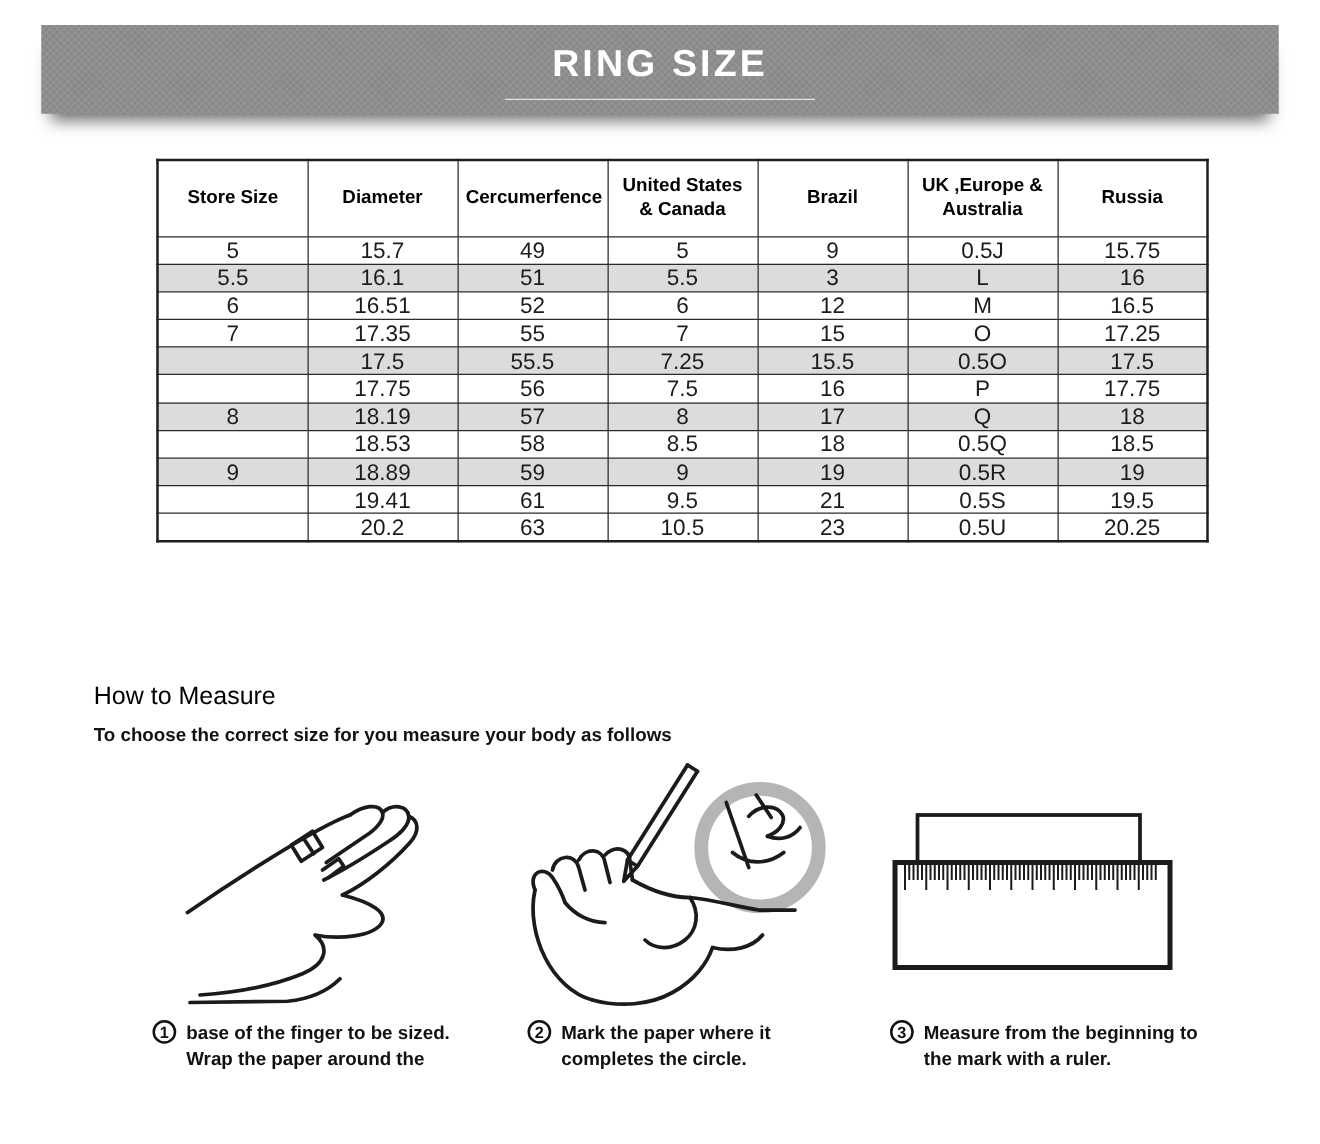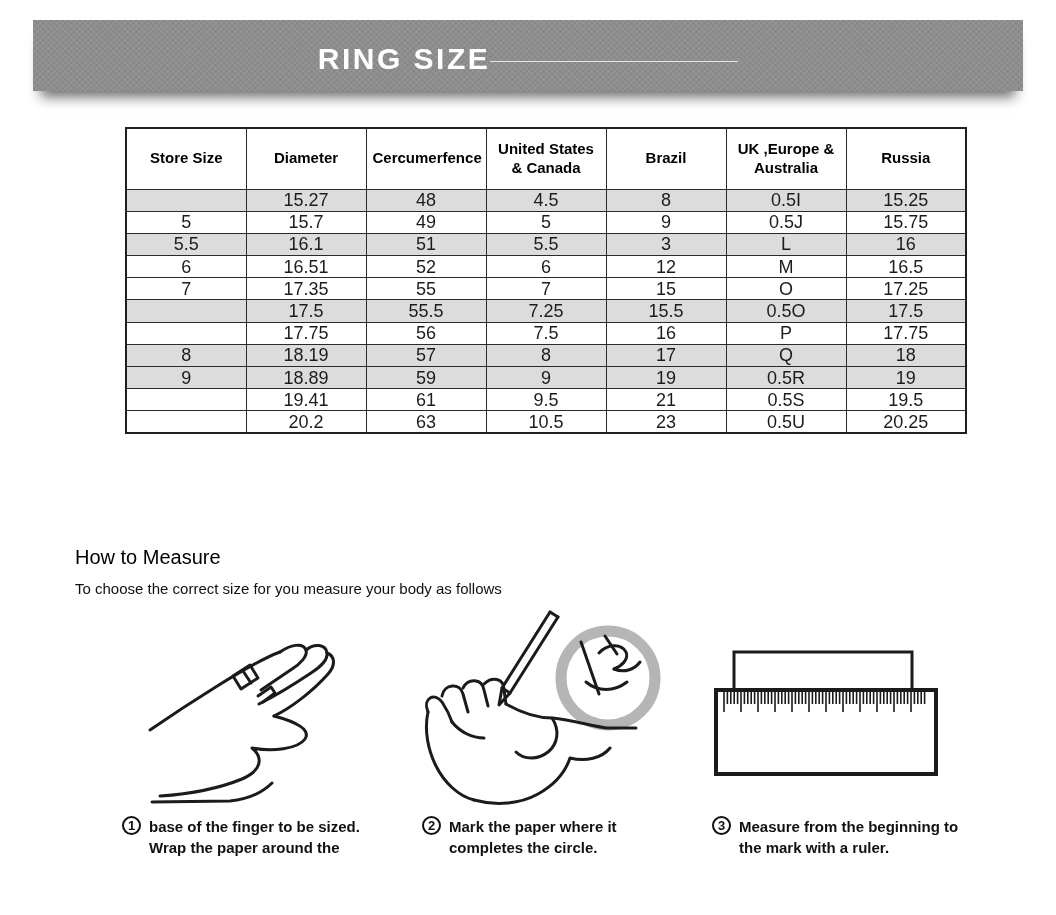--- a/index.html
+++ b/index.html
@@ -6,21 +6,21 @@
   html,body { width:1056px; height:915px; background:#ffffff; font-family:"Liberation Sans", sans-serif; position:relative; overflow:hidden; }
 
   
   .banner{
     position:absolute; left:33px; top:20px; width:990px; height:71px;
     background-color:#8e8e8e;
     background-image:
       repeating-linear-gradient(45deg, rgba(255,255,255,0.06) 0 2px, transparent 2px 4px),
       repeating-linear-gradient(-45deg, rgba(0,0,0,0.05) 0 2px, transparent 2px 4px);
     box-shadow:0 14px 12px -8px rgba(30,30,30,0.65);
-    display:flex; flex-direction:row; align-items:center; justify-content:center;
+    display:flex; flex-direction:column; align-items:center; justify-content:center;
   }
   .banner-title{ color:#ffffff; font-size:30px; font-weight:700; letter-spacing:2.5px; line-height:1; margin-top:6px; }
   .banner-underline{ width:248px; height:1px; background:rgba(255,255,255,0.75); margin-top:12px; }
 
   
   .table-wrap{ position:absolute; left:97px; top:127px; width:870px;padding-left:28px; }
   table{ width:100%; border-collapse:collapse; table-layout:fixed; border:2px solid #1f1f1f; }
   th{
     border:1px solid #2a2a2a; height:61px; font-size:15px; font-weight:700; color:#000;
     text-align:center; vertical-align:middle; line-height:1.25; padding:0 6px; background:#fff;
@@ -28,21 +28,21 @@
   td{
     border:1px solid #2a2a2a; height:22.2px; font-size:18px; font-weight:400; color:#1c1c1c;
     text-align:center; vertical-align:middle; line-height:1; padding:0;
     font-stretch:semi-condensed;
   }
   tr.shaded td{ background:#dcdcdc; }
   tr.plain td{ background:#ffffff; }
 
   
   .howto-heading{ position:absolute; left:75px; top:546px; font-size:20px; font-weight:400; color:#000; }
-  .howto-subtitle{ position:absolute; left:75px; top:580px; font-size:15px; font-weight:400; color:#111; }
+  .howto-subtitle{ position:absolute; left:75px; top:580px; font-size:15px; font-weight:700; color:#111; }
 
   .illus{ position:absolute; }
   .illus-1{ left:112px; top:612px; }
   .illus-2{ left:400px; top:600px; }
   .illus-3{ left:708px; top:646px; }
   .sketch{ stroke:#1b1b1b; stroke-width:3; fill:none; stroke-linecap:round; stroke-linejoin:round; }
 
   
   .caption{ position:absolute; display:flex; align-items:flex-start; }
   .caption-1{ left:122px; top:816px; width:248px; }
@@ -70,29 +70,20 @@
           <th>Store Size</th>
           <th>Diameter</th>
           <th>Cercumerfence</th>
           <th>United States &amp; Canada</th>
           <th>Brazil</th>
           <th>UK ,Europe &amp; Australia</th>
           <th>Russia</th>
         </tr>
     </thead>
     <tbody id="table-body">
-        <tr class="shaded">
-          <td></td>
-          <td>15.27</td>
-          <td>48</td>
-          <td>4.5</td>
-          <td>8</td>
-          <td>0.5I</td>
-          <td>15.25</td>
-        </tr>
         <tr class="plain">
           <td>5</td>
           <td>15.7</td>
           <td>49</td>
           <td>5</td>
           <td>9</td>
           <td>0.5J</td>
           <td>15.75</td>
         </tr>
         <tr class="shaded">
@@ -141,20 +132,29 @@
           <td>17.75</td>
         </tr>
         <tr class="shaded">
           <td>8</td>
           <td>18.19</td>
           <td>57</td>
           <td>8</td>
           <td>17</td>
           <td>Q</td>
           <td>18</td>
+        </tr>
+        <tr class="plain">
+          <td></td>
+          <td>18.53</td>
+          <td>58</td>
+          <td>8.5</td>
+          <td>18</td>
+          <td>0.5Q</td>
+          <td>18.5</td>
         </tr>
         <tr class="shaded">
           <td>9</td>
           <td>18.89</td>
           <td>59</td>
           <td>9</td>
           <td>19</td>
           <td>0.5R</td>
           <td>19</td>
         </tr>

